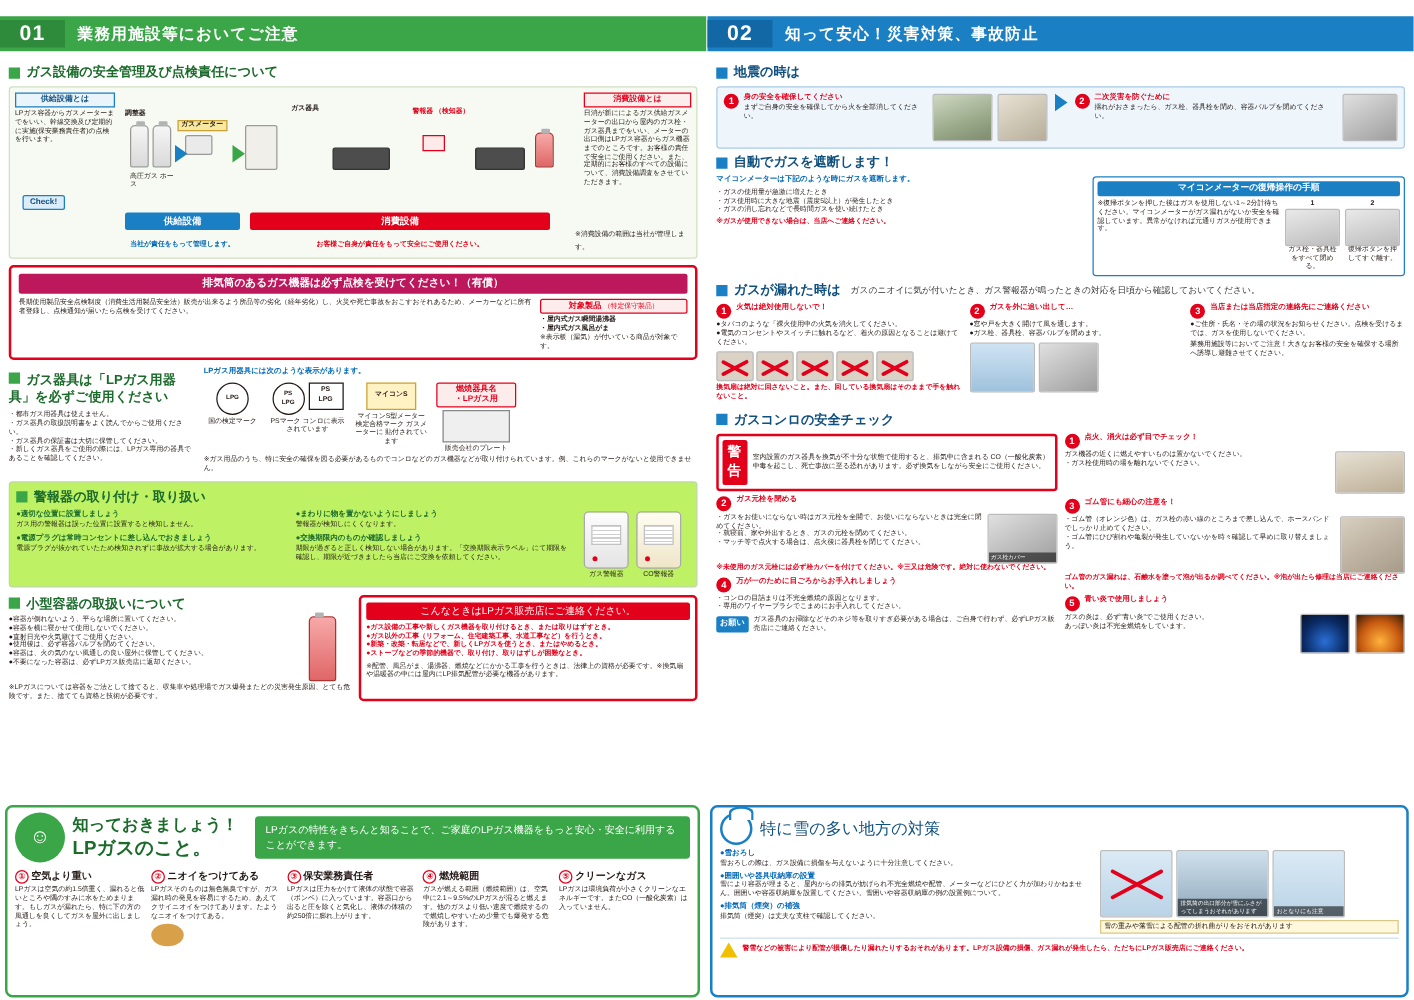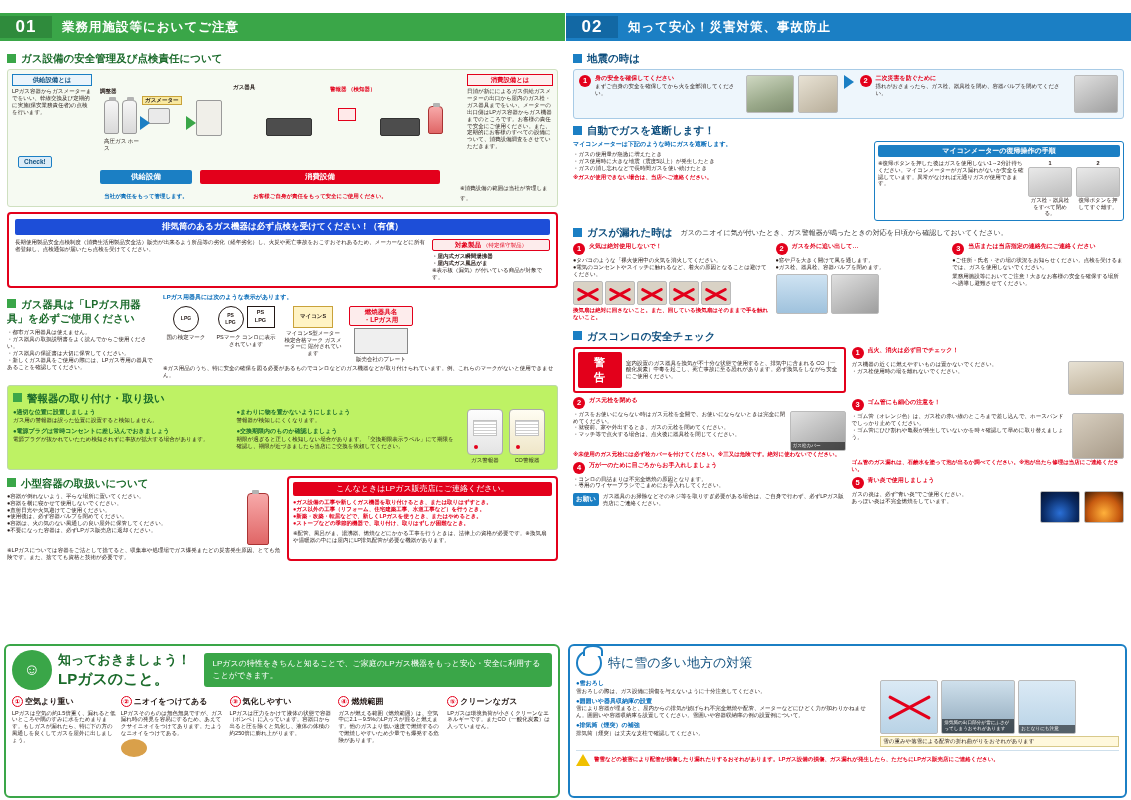--- a/index.html
+++ b/index.html
@@ -75,21 +75,21 @@
   .cyl:before { content:""; position:absolute; top:-4px; left:4px; width:7px; height:4px; background:#b3b3b3; border-radius:1px; }
   .cyl.red { background:linear-gradient(#f7a9a9,#e06666); border-color:#a33; }
 
   
   .meter { width:22px; height:16px; background:#eaeaea; border:1px solid #999; border-radius:2px; }
   .heater { width:26px; height:36px; background:#f0efe9; border:1px solid #9a9a9a; border-radius:2px; }
   .stove { width:46px; height:18px; background:#4d4d4d; border:1px solid #333; border-radius:2px; }
 
   
   .warnpanel { border:2px solid #e3001b; border-radius:4px; background:#fff; padding:5px 6px; }
-  .warnttl { background:#1d4ed8; color:#fff; font-weight:bold; font-size:8.5px; text-align:center; padding:2px 0; border-radius:2px; }
+  .warnttl { background:#be185d; color:#fff; font-weight:bold; font-size:8.5px; text-align:center; padding:2px 0; border-radius:2px; }
 
   
   .cols2 { display:flex; gap:6px; }
   .cols2 > div { flex:1; }
 
   
   .psmark { width:26px; height:26px; border:1.5px solid #231815; border-radius:50%; display:flex; flex-direction:column; align-items:center; justify-content:center; font-size:5px; font-weight:bold; }
   .sqmark { width:28px; height:22px; border:1.5px solid #231815; display:flex; align-items:center; justify-content:center; font-size:5.5px; font-weight:bold; }
   .plate { width:54px; height:26px; border:1px solid #888; background:#efefef; font-size:4.6px; padding:1px; }
 
@@ -130,21 +130,21 @@
   .bottom { position:absolute; top:644px; left:0; width:1131px; height:156px; }
   .bpanel { position:absolute; top:0; height:154px; border:2px solid; border-radius:6px; background:#fff; }
   .bleft { left:4px; width:556px; border-color:#3aa648; }
   .bright { left:568px; width:559px; border-color:#1b7fc4; }
   .bhead { display:flex; align-items:center; gap:6px; padding:4px 6px 0 6px; }
 
   .circ-ttl { font-size:8px; font-weight:bold; }
   .num-circle { display:inline-flex; align-items:center; justify-content:center; width:11px; height:11px; border:1px solid #e3001b; color:#e3001b; border-radius:50%; font-size:7px; font-weight:bold; margin-right:2px; }
 
   .warnbig { display:flex; align-items:center; gap:4px; }
-  .warnbig .wtag { background:#e3001b; color:#fff; font-weight:bold; font-size:11px; padding:3px 16px; border-radius:2px; letter-spacing:1px; }
+  .warnbig .wtag { background:#e3001b; color:#fff; font-weight:bold; font-size:11px; padding:3px 4px; border-radius:2px; letter-spacing:1px; }
 
   .askbox { display:flex; gap:4px; align-items:flex-start; }
   .asktag { background:#1b7fc4; color:#fff; font-size:6.5px; font-weight:bold; padding:2px 3px; border-radius:2px; flex:0 0 auto; }
 
   .snowman { width:26px; height:26px; border-radius:50%; background:#fff; border:2px solid #1b7fc4; position:relative; }
   .snowman:before { content:""; position:absolute; left:5px; top:-7px; width:16px; height:9px; border-radius:50% 50% 0 0; background:#fff; border:2px solid #1b7fc4; border-bottom:none; }
 
   .ribbon { background:#3aa648; color:#fff; font-size:8px; padding:5px 8px; border-radius:3px; line-height:1.5; }
 </style>
 </head>
@@ -609,21 +609,21 @@
         <div style="flex:1;">
           <div class="circ-ttl"><span class="num-circle">①</span><span>空気より重い</span></div>
           <div class="mini" style="margin-top:2px;">LPガスは空気の約1.5倍重く、漏れると低いところや隅のすみに水をためまります。もしガスが漏れたら、特に下の方の風通しを良くしてガスを屋外に出しましょう。</div>
         </div>
         <div style="flex:1;">
           <div class="circ-ttl"><span class="num-circle">②</span><span>ニオイをつけてある</span></div>
           <div class="mini" style="margin-top:2px;">LPガスそのものは無色無臭ですが、ガス漏れ時の発見を容易にするため、あえてクサイニオイをつけてあります。たようなニオイをつけてある。</div>
           <div style="margin-top:2px; width:26px; height:18px; border-radius:50%; background:#d9a04a;"></div>
         </div>
         <div style="flex:1;">
-          <div class="circ-ttl"><span class="num-circle">③</span><span>気化しやすい</span></div>
+          <div class="circ-ttl"><span class="num-circle">③</span><span>保安業務責任者</span></div>
           <div class="mini" style="margin-top:2px;">LPガスは圧力をかけて液体の状態で容器（ボンベ）に入っています。容器口から出ると圧を除くと気化し、液体の体積の約250倍に膨れ上がります。</div>
         </div>
         <div style="flex:1;">
           <div class="circ-ttl"><span class="num-circle">④</span><span>燃焼範囲</span></div>
           <div class="mini" style="margin-top:2px;">ガスが燃える範囲（燃焼範囲）は、空気中に2.1～9.5%のLPガスが混ると燃えます。他のガスより低い速度で燃焼するので燃焼しやすいため少量でも爆発する危険があります。</div>
         </div>
         <div style="flex:1;">
           <div class="circ-ttl"><span class="num-circle">⑤</span><span>クリーンなガス</span></div>
           <div class="mini" style="margin-top:2px;">LPガスは環境負荷が小さくクリーンなエネルギーです。またCO（一酸化炭素）は入っていません。</div>
         </div>

